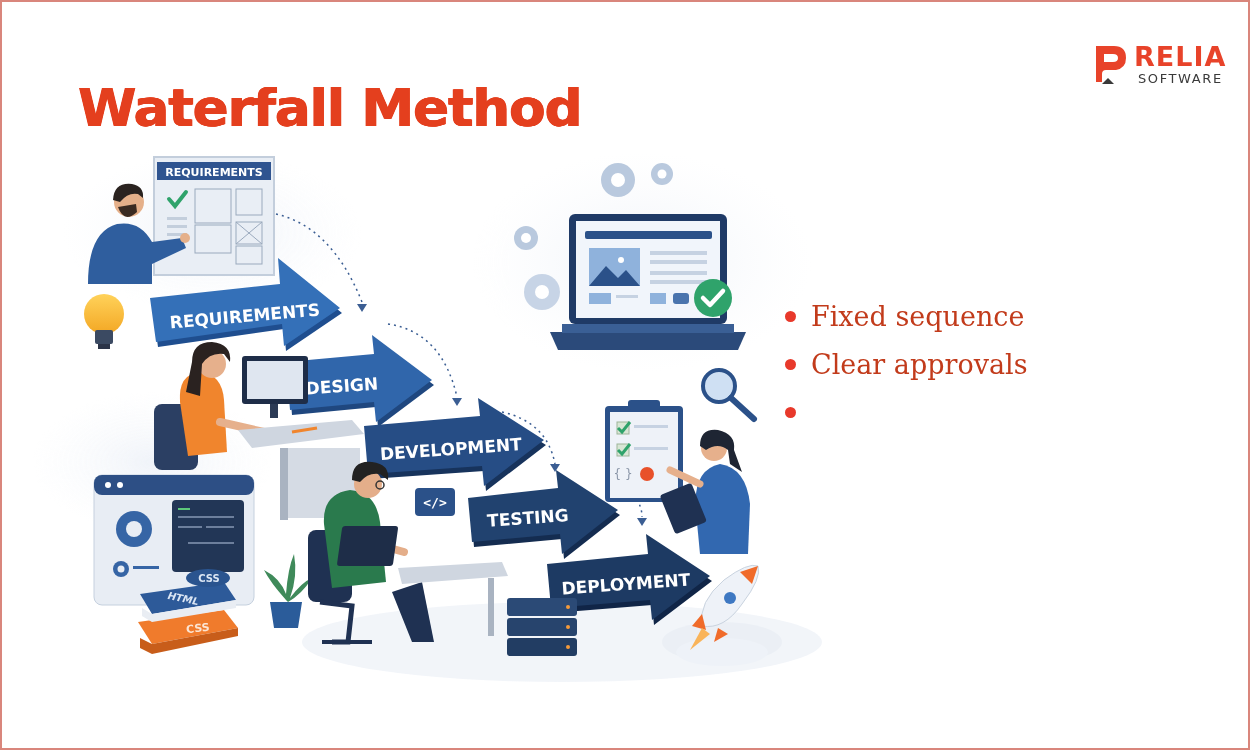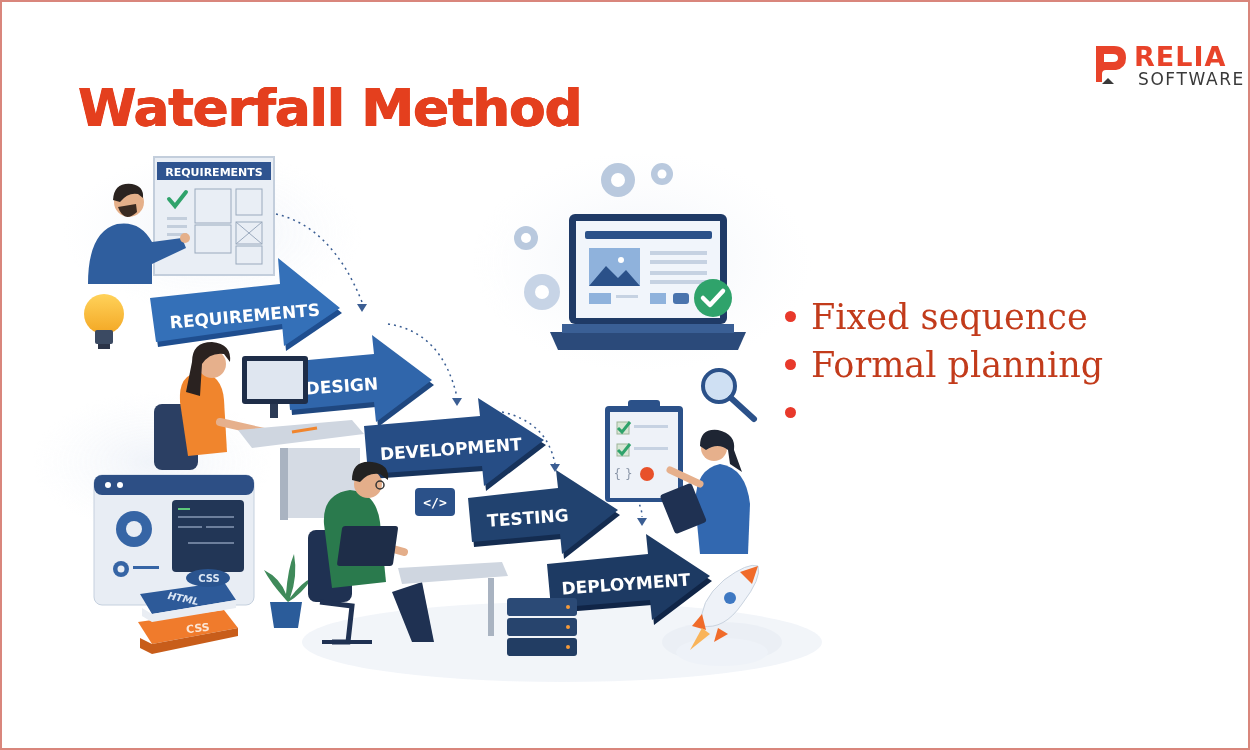--- a/index.html
+++ b/index.html
@@ -11,35 +11,35 @@
   }
   
   .logo { position: absolute; left: 1092px; top: 20px; width: 145px; height: 46px; margin-top: 20px; }
   .logo-mark { position: absolute; left: 0; top: 2px; width: 34px; height: 40px; }
   .logo-text-main {
     position: absolute; left: 40px; top: 0px; font-family: "DejaVu Sans", sans-serif;
     font-weight: bold; font-size: 27px; color: #e8432a; letter-spacing: 1px; line-height: 30px;
   }
   .logo-text-sub {
     position: absolute; left: 44px; top: 30px; font-family: "DejaVu Sans", sans-serif;
-    font-size: 17px; color: #3a3a3a; letter-spacing: 1.6px; line-height: 14px;
+    font-size: 13px; color: #3a3a3a; letter-spacing: 1.6px; line-height: 14px;
   }
   
   .title {
     position: absolute; left: 76px; top: 76px;
     font-family: "DejaVu Sans", sans-serif; font-weight: bold; font-size: 52px;
     color: #e43f1e; letter-spacing: -1px; transform: scaleX(1.02); transform-origin: left;
     line-height: 60px;
     text-shadow: 0 0 0 #e43f1e, 0.6px 0 0 #e43f1e, -0.6px 0 0 #e43f1e;
   }
   
   .bullets { position: absolute; left: 780px; top: 293px; list-style: none; }
   .bullet {
     position: relative; padding-left: 29px; height: 48px; line-height: 44px;
-    font-family: "DejaVu Serif", serif; font-size: 35px; color: #c23b1b;
+    font-family: "DejaVu Serif", serif; font-size: 27px; color: #c23b1b;
   }
   .bullet-dot {
     position: absolute; left: 3px; top: 16px; width: 11px; height: 11px; border-radius: 50%;
     background: #e8392b;
   }
   
   .illus { position: absolute; left: 0; top: 0; width: 1250px; height: 750px; }
   .arrow-label {
     font-family: "DejaVu Sans", sans-serif; font-weight: bold; fill: #ffffff;
   }
@@ -302,19 +302,19 @@
 
   <h1 class="title">Waterfall Method</h1>
 
   <ul class="bullets">
     <li class="bullet">
       <span class="bullet-dot"></span>
       <span>Fixed sequence</span>
     </li>
     <li class="bullet">
       <span class="bullet-dot"></span>
-      <span>Formal planning</span>
+      <span>Clear approvals</span>
     </li>
     <li class="bullet">
       <span class="bullet-dot"></span>
     </li>
   </ul>
 </div>
 
 </body></html>

